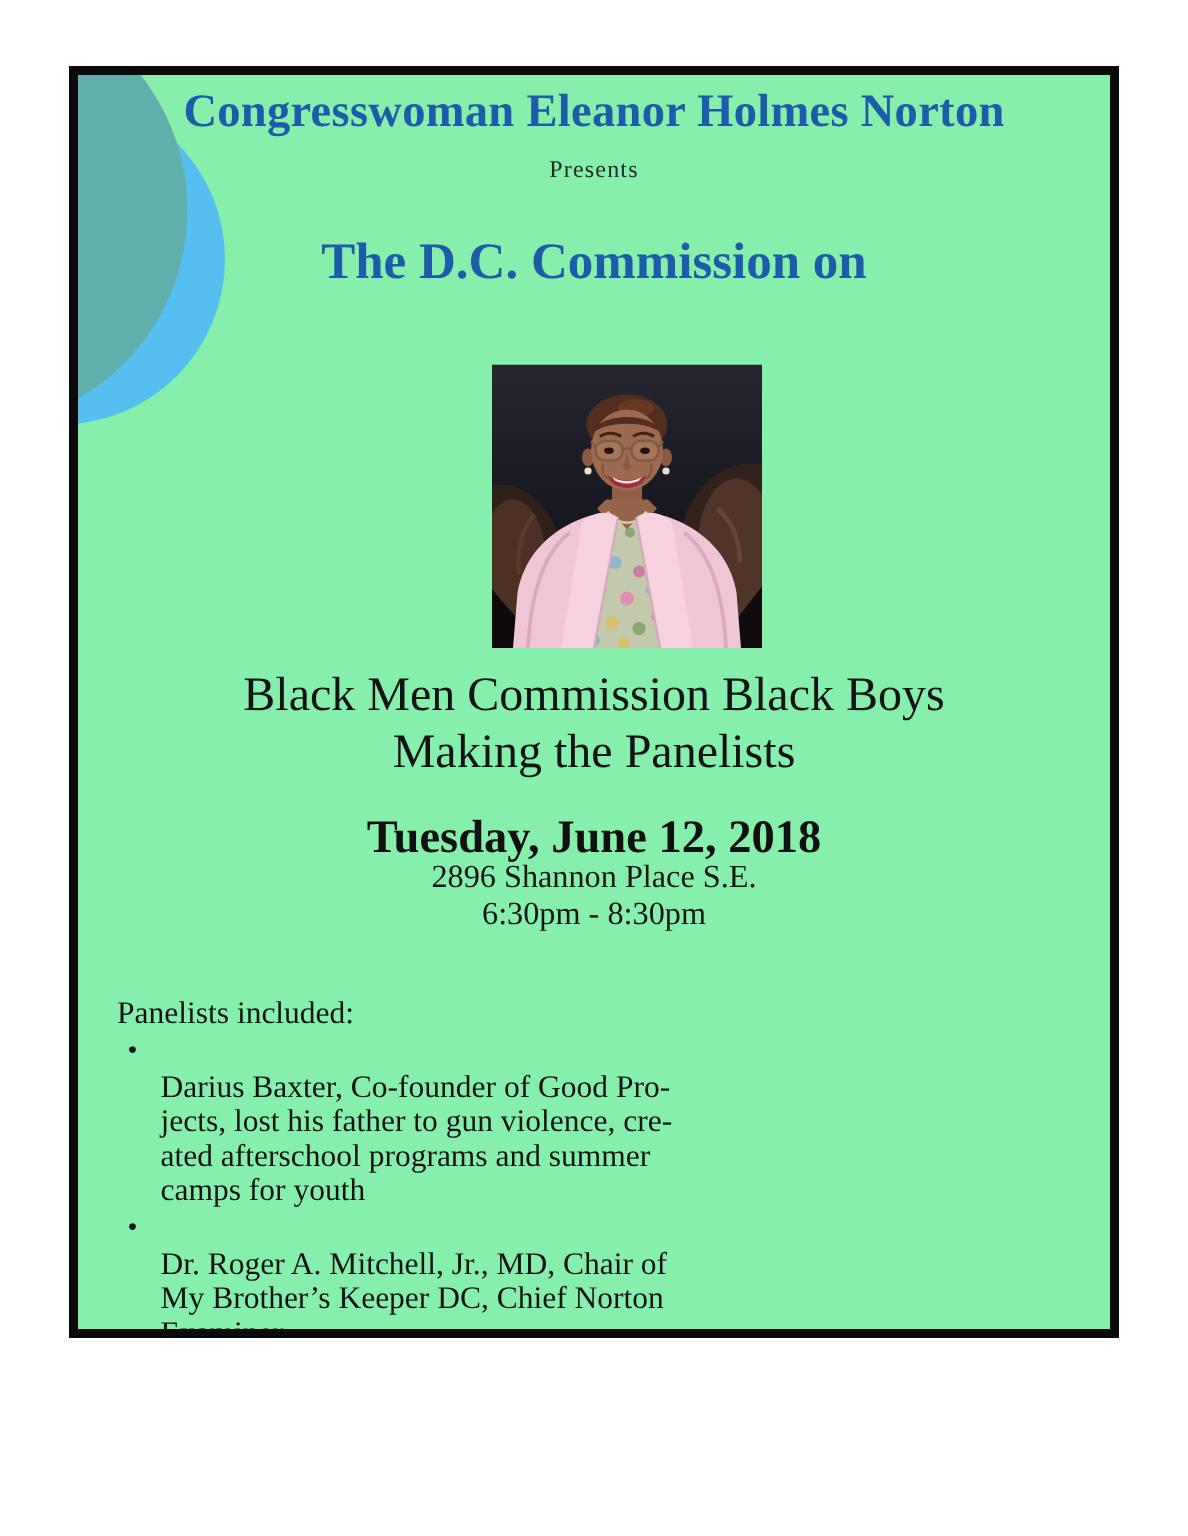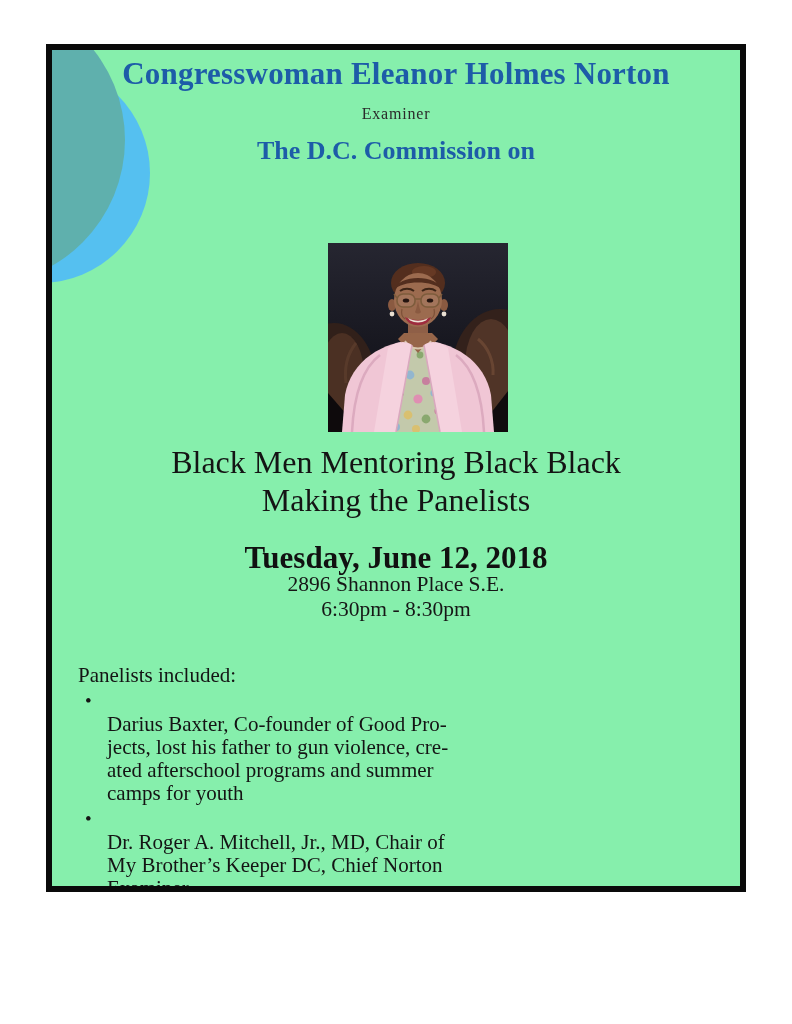--- a/index.html
+++ b/index.html
@@ -38,22 +38,22 @@
     top:6px;
     font-size:31px;font-weight:bold;
     color:var(--accent-blue);
     letter-spacing:.2px;
   }
   .presents{
     top:55px;
     font-size:16px;color:#2a2a2a;letter-spacing:.8px;
   }
   .commission-title{
-    top:80px;
-    font-size:26px;font-weight:bold;line-height:41px;
+    top:104px;
+    font-size:34px;font-weight:bold;line-height:41px;
     color:var(--accent-blue);
   }
   .portrait{
     position:absolute;left:276px;top:193px;width:180px;height:189px;
   }
   .portrait svg{display:block;width:100%;height:100%;}
   .subtitle{
     top:393px;
     font-size:32px;line-height:38px;color:#141414;
   }
@@ -90,21 +90,21 @@
 </head>
 <body>
 
 <div class="flyer-frame">
 
   <div class="circle sky"></div>
   <div class="circle teal"></div>
 
   <div class="center-line header-title">Congresswoman Eleanor Holmes Norton</div>
 
-  <div class="center-line presents">Examiner</div>
+  <div class="center-line presents">Presents</div>
 
   <div class="center-line commission-title">
     <div>The D.C. Commission on</div>
   </div>
 
   <div class="portrait">
     <svg viewBox="0 0 180 189" aria-hidden="true">
       <defs>
         <linearGradient id="bgGrad" x1="0" y1="0" x2="0" y2="1">
           <stop offset="0" stop-color="#262631"></stop>
@@ -179,21 +179,21 @@
       <ellipse cx="102" cy="57.5" rx="3.2" ry="2.1" fill="#241410"></ellipse>
       <path d="M90 58 C89 63 88 67 87 69 C88.5 71 91.5 71 93 69 C92 67 91 63 90 58 Z" fill="#8a5a41"></path>
       <path d="M74 66 C73 70 74 74 77 76" stroke="#7e5138" stroke-width="1.2" fill="none"></path>
       <path d="M106 66 C107 70 106 74 103 76" stroke="#7e5138" stroke-width="1.2" fill="none"></path>
       <path d="M77 74 C83 78 97 78 103 74 C100 85 80 85 77 74 Z" fill="#9e2c3e"></path>
       <path d="M80 75 C86 78.5 94 78.5 100 75 L98 77.5 C93 80 87 80 82 77.5 Z" fill="#ece2d4"></path>
     </svg>
   </div>
 
   <div class="center-line subtitle" style="top:393px">
-    <div>Black Men Mentoring Black Black</div>
+    <div>Black Men Commission Black Boys</div>
     <div>Making the Panelists</div>
   </div>
 
   <div class="center-line event-date">Tuesday, June 12, 2018</div>
 
   <div class="center-line event-lines">
     <div>2896 Shannon Place S.E.</div>
     <div>6:30pm - 8:30pm</div>
   </div>
 

